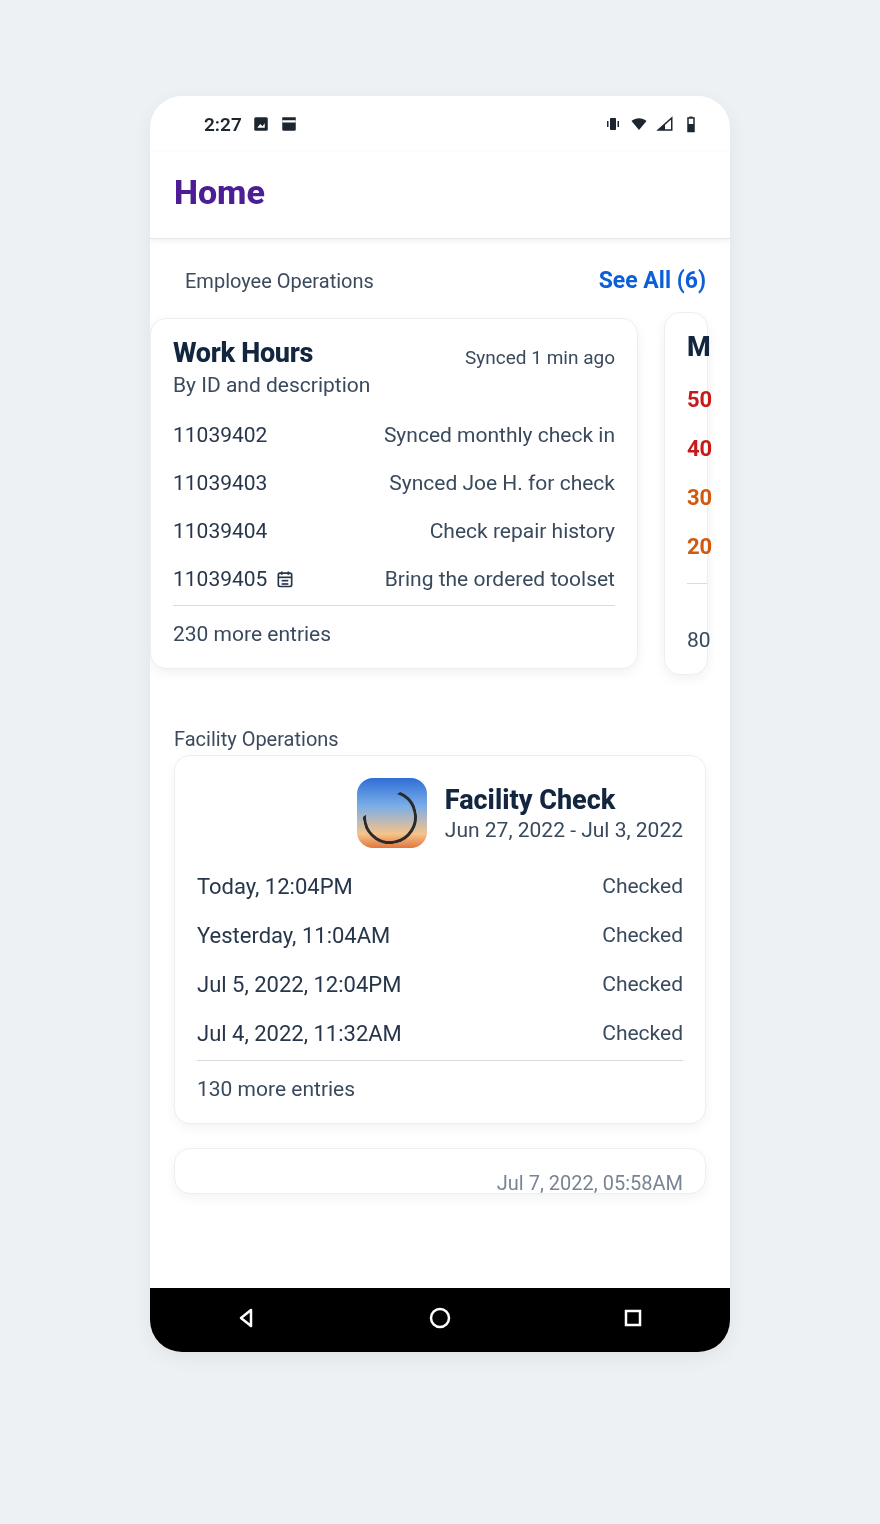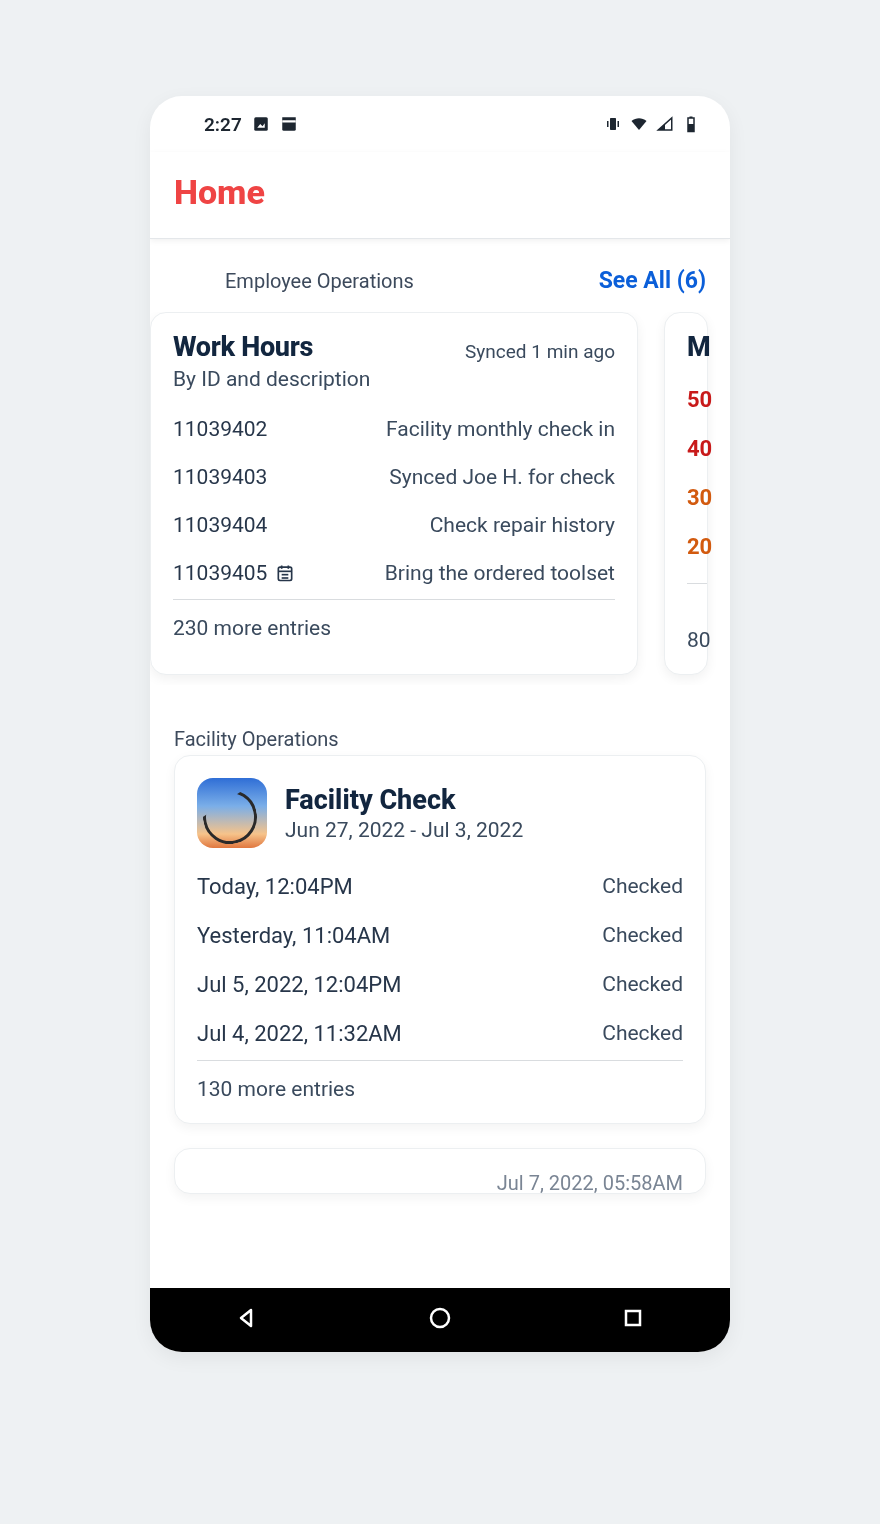--- a/index.html
+++ b/index.html
@@ -44,53 +44,53 @@
   .header {
     padding: 20px 24px 26px 24px;
     border-bottom: 1px solid #e4e7ea;
     box-shadow: 0 2px 6px rgba(0,0,0,0.06);
     position: relative;
     z-index: 2;
   }
   .header h1 {
     font-size: 34px;
     font-weight: 800;
-    color: #ef4444;
+    color: #4c1d95;
   }
 
   
   .scroll {
     flex: 1;
     overflow: hidden;
     padding: 28px 0 0 0;
   }
 
   .section-head {
     display: flex;
     align-items: center;
     padding: 0 24px 18px 35px;
-    margin-left: 40px;
   }
   .section-label {
     color: #3d4a5c;
     font-size: 20px;
   }
   .see-all {
     margin-left: auto;
     color: #0b5fd9;
     font-weight: 700;
     font-size: 23px;
   }
 
   
   .hstrip {
     display: flex;
     gap: 26px;
     padding-bottom: 10px;
     overflow: hidden;
+    align-items: center;
   }
   .card {
     background: #fff;
     border: 1px solid #eceff1;
     border-radius: 16px;
     box-shadow: 0 4px 12px rgba(0,0,0,0.06);
     padding: 18px 22px 22px 22px;
     flex: 0 0 auto;
   }
   .card-wh { width: 488px; }
@@ -115,21 +115,21 @@
 
   
   .facility-section { padding: 42px 24px 0 24px; }
   .facility-label { color:#3d4a5c; font-size:20px; margin-bottom:4px; }
   .fcard {
     background:#fff; border:1px solid #eceff1; border-radius:16px;
     box-shadow:0 4px 12px rgba(0,0,0,0.05);
     padding:22px;
     margin-bottom:24px;
   }
-  .fhead { display:flex; gap:18px; align-items:center; margin-bottom:14px; }
+  .fhead { display:flex; gap:18px; align-items:center; margin-bottom:14px;justify-content:flex-end; }
   .thumb {
     width:70px; height:70px; border-radius:16px;
     background: linear-gradient(180deg,#2f6ed6 0%, #7aaee8 40%, #f6c38a 80%, #e0773f 100%);
     position:relative; overflow:hidden; flex-shrink:0;
   }
   .thumb::after {
     content:""; position:absolute; left:6px; bottom:4px; width:48px; height:48px;
     border:3px solid #2a2a2a; border-radius:50%;
     clip-path: polygon(0 40%, 100% 0, 100% 100%, 0 100%);
     transform: rotate(-12deg);
@@ -224,21 +224,21 @@
         <div class="card-title-row">
           <span class="card-title">Work Hours</span>
           <span class="card-sync">Synced 1 min ago</span>
         </div>
         <div class="card-sub">By ID and description</div>
 
         <div class="row">
           <span class="left">
               <span>11039402</span>
             </span>
-          <span class="desc">Facility monthly check in</span>
+          <span class="desc">Synced monthly check in</span>
         </div>
         <div class="row">
           <span class="left">
               <span>11039403</span>
             </span>
           <span class="desc">Synced Joe H. for check</span>
         </div>
         <div class="row">
           <span class="left">
               <span>11039404</span>

